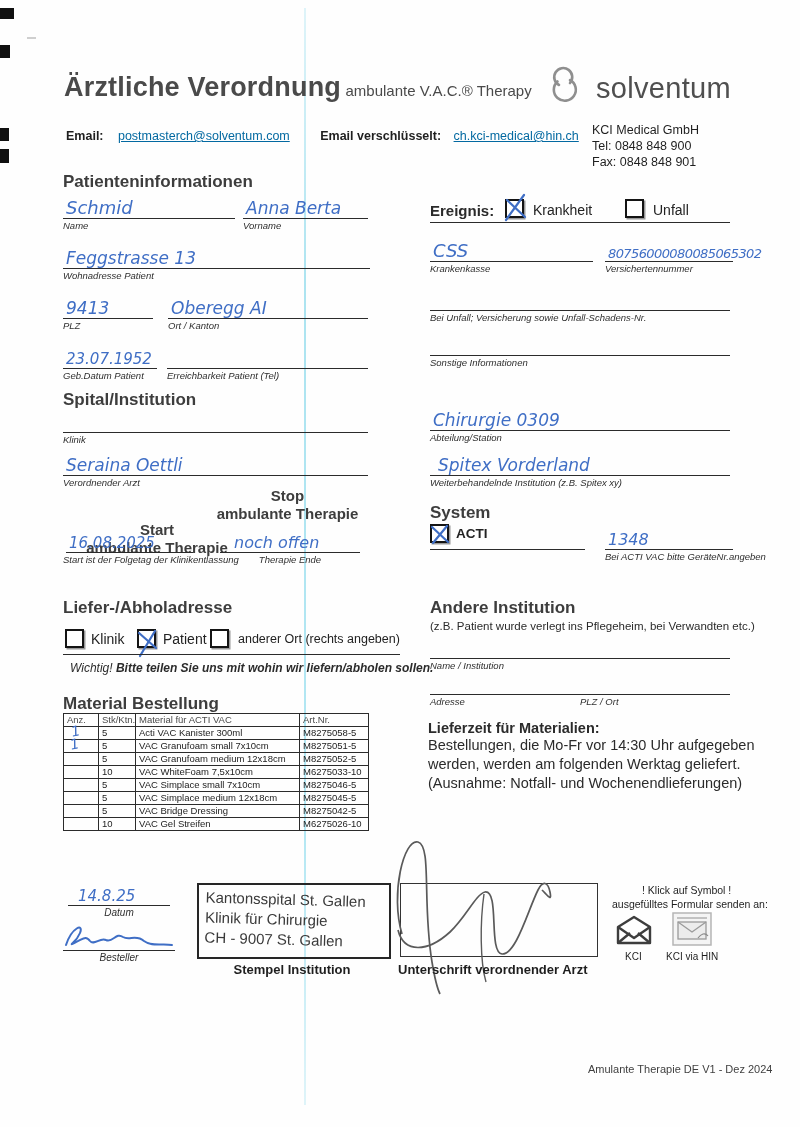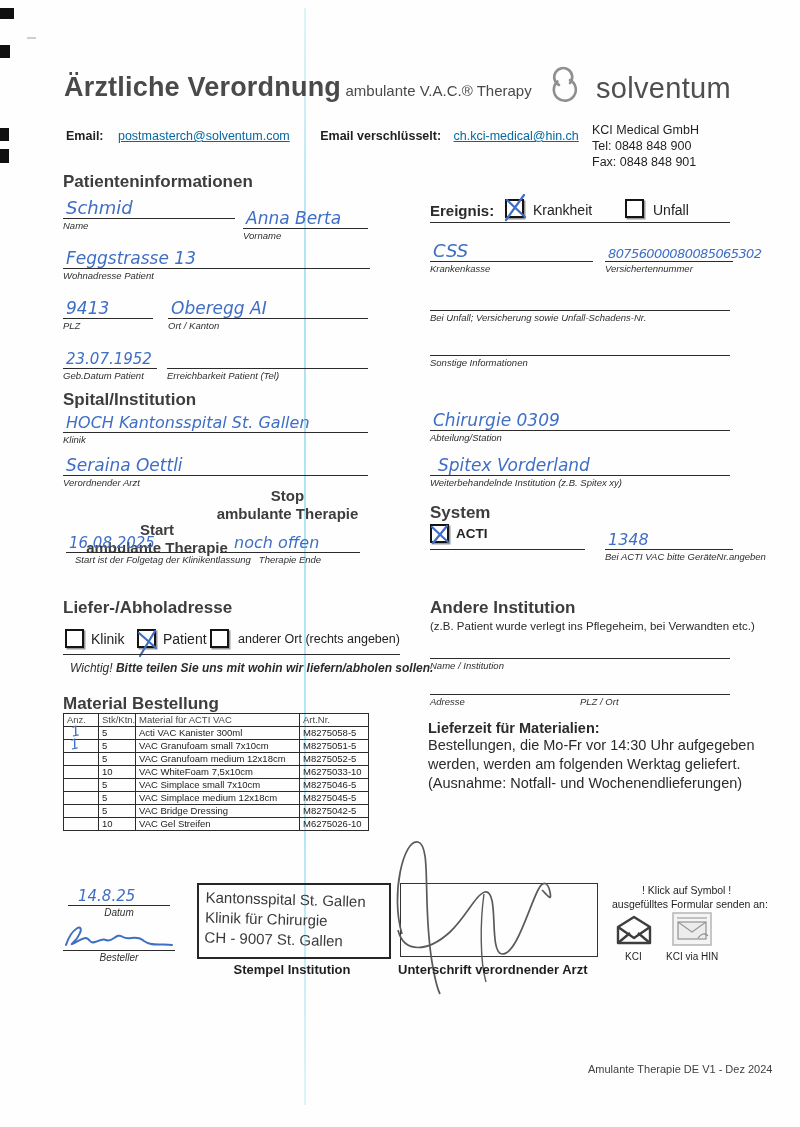--- a/index.html
+++ b/index.html
@@ -82,21 +82,21 @@
     <div>Tel: 0848 848 900</div>
     <div>Fax: 0848 848 901</div>
   </div>
 
   <div class="sec" style="left:63px;top:172px;">Patienteninformationen</div>
 
   <div class="field" style="left:63px;top:190px;width:172px;height:28px;">
     <span class="val hw" style="font-size:18px;">Schmid</span>
     <span class="lbl">Name</span>
   </div>
-  <div class="field" style="left:243px;top:200px;width:125px;height:28px;">
+  <div class="field" style="left:243px;top:190px;width:125px;height:28px;">
     <span class="val hw" style="font-size:17px;">Anna Berta</span>
     <span class="lbl">Vorname</span>
   </div>
   <div class="field" style="left:63px;top:240px;width:307px;height:28px;">
     <span class="val hw" style="font-size:17px;">Feggstrasse 13</span>
     <span class="lbl">Wohnadresse  Patient</span>
   </div>
   <div class="field" style="left:63px;top:290px;width:90px;height:28px;">
     <span class="val hw" style="font-size:17px;">9413</span>
     <span class="lbl">PLZ</span>
@@ -134,39 +134,38 @@
   </div>
   <div class="field" style="left:430px;top:292px;width:300px;height:18px;">
     <span class="lbl">Bei Unfall; Versicherung sowie Unfall-Schadens-Nr.</span>
   </div>
   <div class="field" style="left:430px;top:337px;width:300px;height:18px;">
     <span class="lbl">Sonstige Informationen</span>
   </div>
 
   <div class="sec" style="left:63px;top:390px;">Spital/Institution</div>
   <div class="field" style="left:63px;top:404px;width:305px;height:28px;">
-    <span class="val hw" style="font-size:16px;">HOCH Kantonsspital  St. Gallen</span>
     <span class="lbl">Klinik</span>
   </div>
   <div class="field" style="left:63px;top:447px;width:305px;height:28px;">
     <span class="val hw" style="font-size:17px;">Seraina  Oettli</span>
     <span class="lbl">Verordnender Arzt</span>
   </div>
 
   <div class="startstop" style="left:68px;top:487px;width:178px;margin-top:34px;">
     <div>Start</div>
     <div>ambulante Therapie</div>
   </div>
   <div class="startstop" style="left:205px;top:487px;width:165px;">
     <div>Stop</div>
     <div>ambulante Therapie</div>
   </div>
   <div class="field" style="left:66px;top:526px;width:127px;height:26px;">
     <span class="val hw" style="font-size:15px;">16.08.2025</span>
-    <span class="lbl note-sm" style="left:-3px;margin-left:12px;">Start ist der Folgetag der Klinikentlassung</span>
+    <span class="lbl note-sm" style="left:-3px;">Start ist der Folgetag der Klinikentlassung</span>
   </div>
   <div class="field" style="left:220px;top:526px;width:140px;height:26px;">
     <span class="val hw" style="font-size:16px;left:14px;">noch offen</span>
     <span class="lbl lblc note-sm">Therapie Ende</span>
   </div>
 
   <div class="field" style="left:430px;top:402px;width:300px;height:28px;">
     <span class="val hw" style="font-size:17px;text-align:center;">Chirurgie  0309</span>
     <span class="lbl">Abteilung/Station</span>
   </div>

